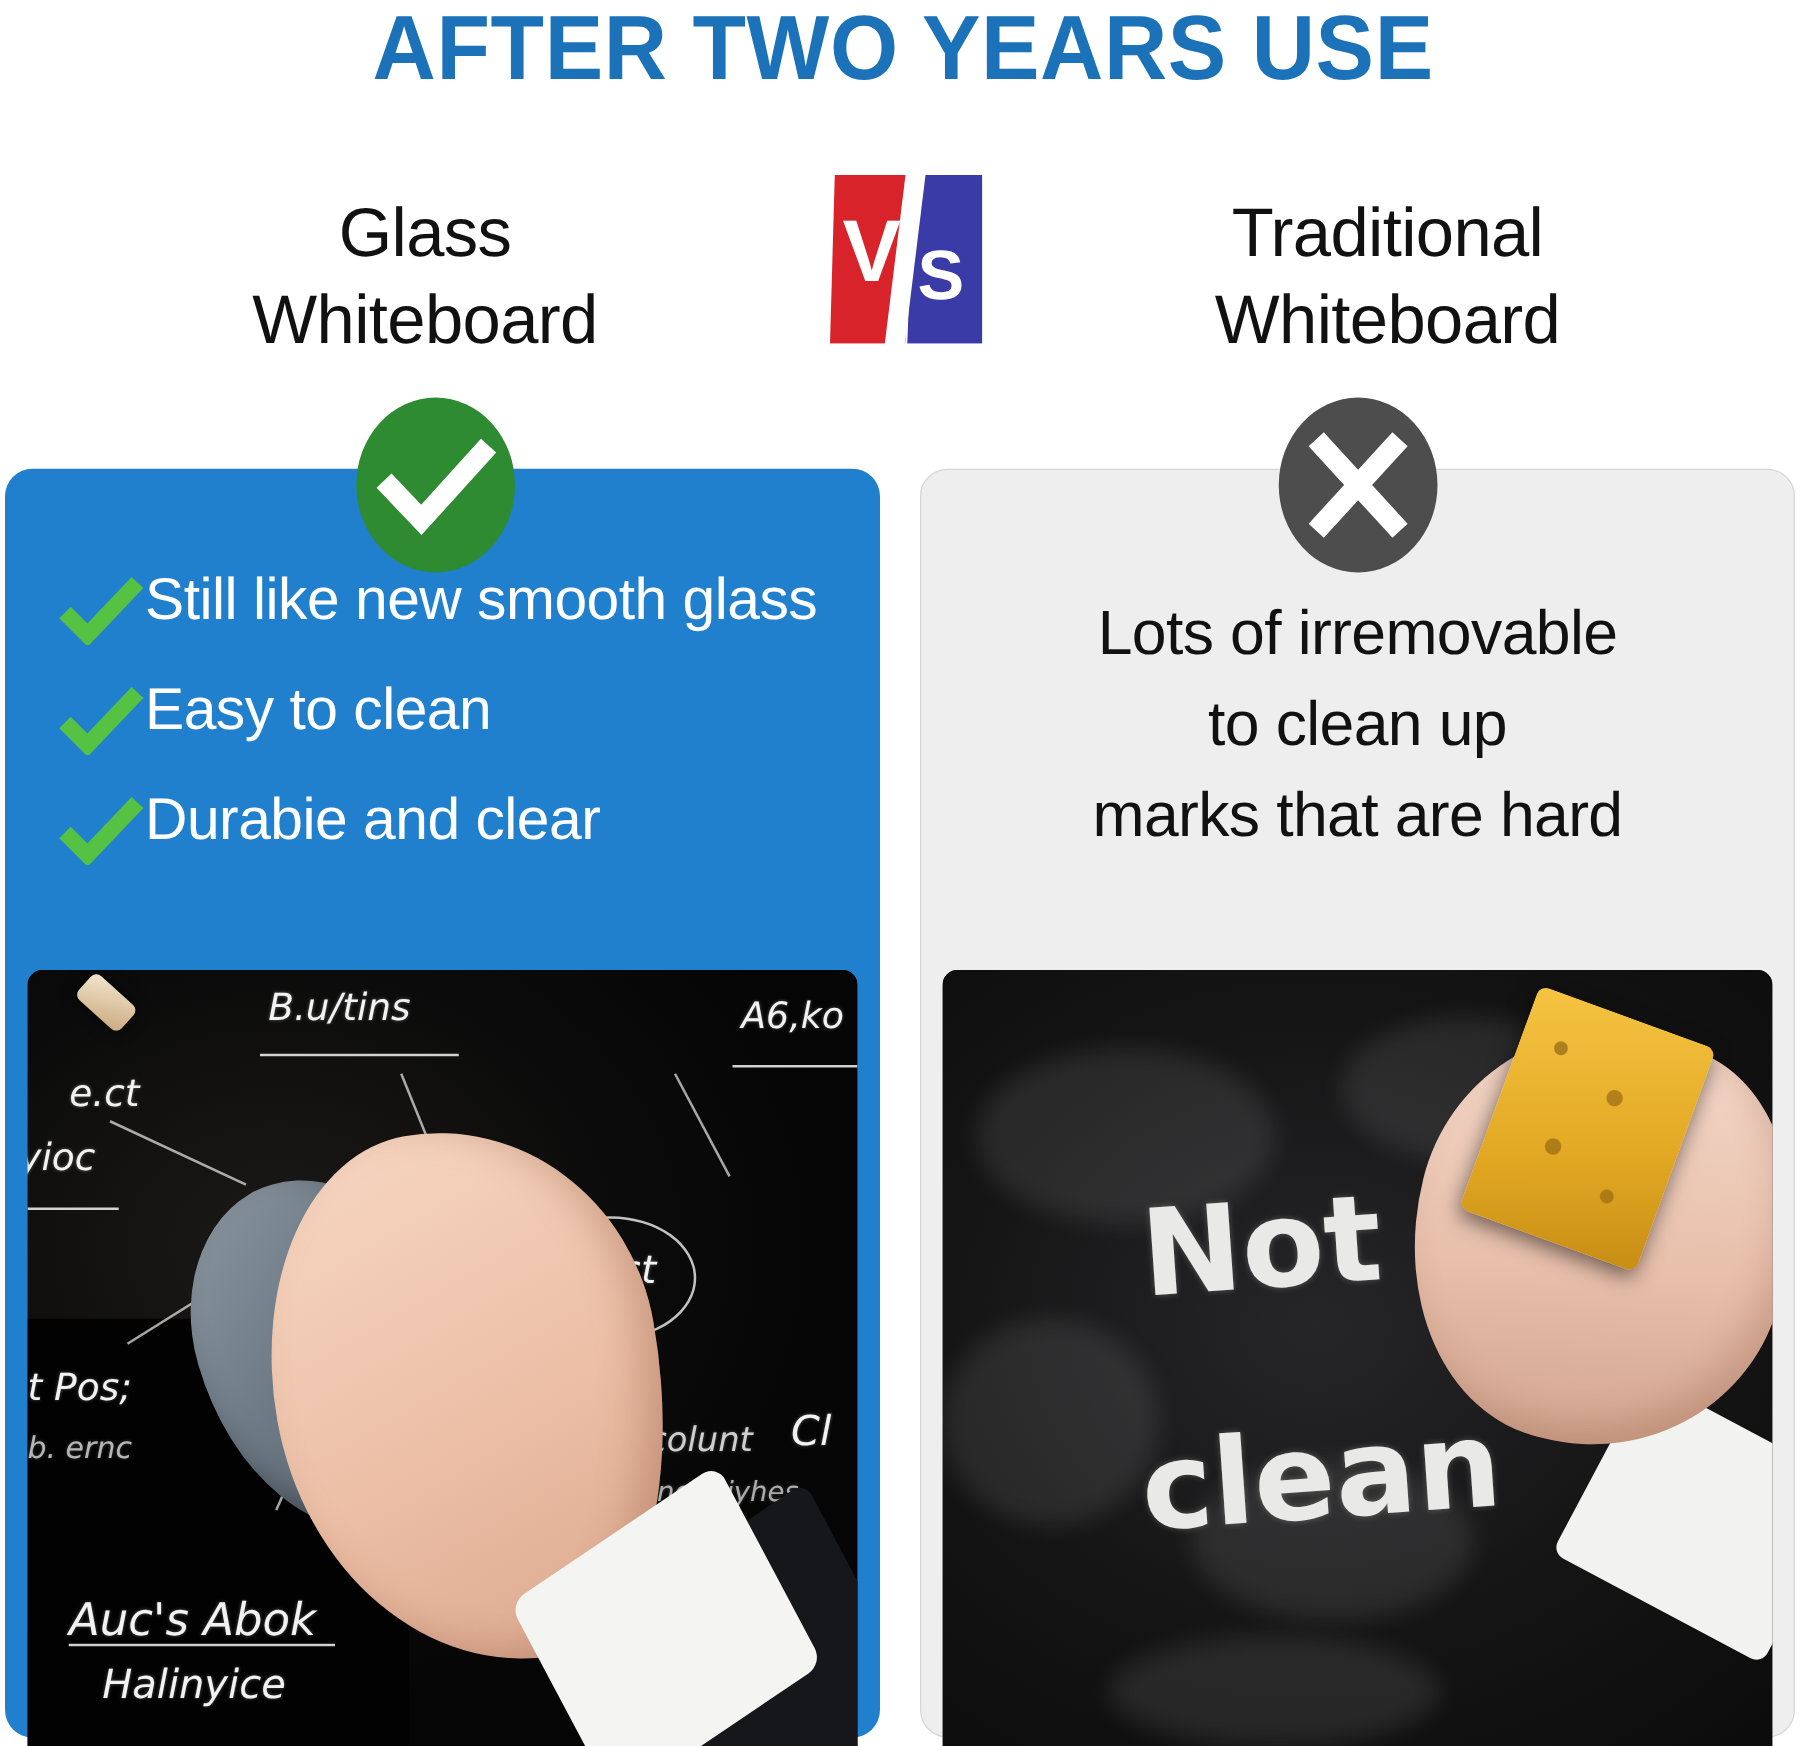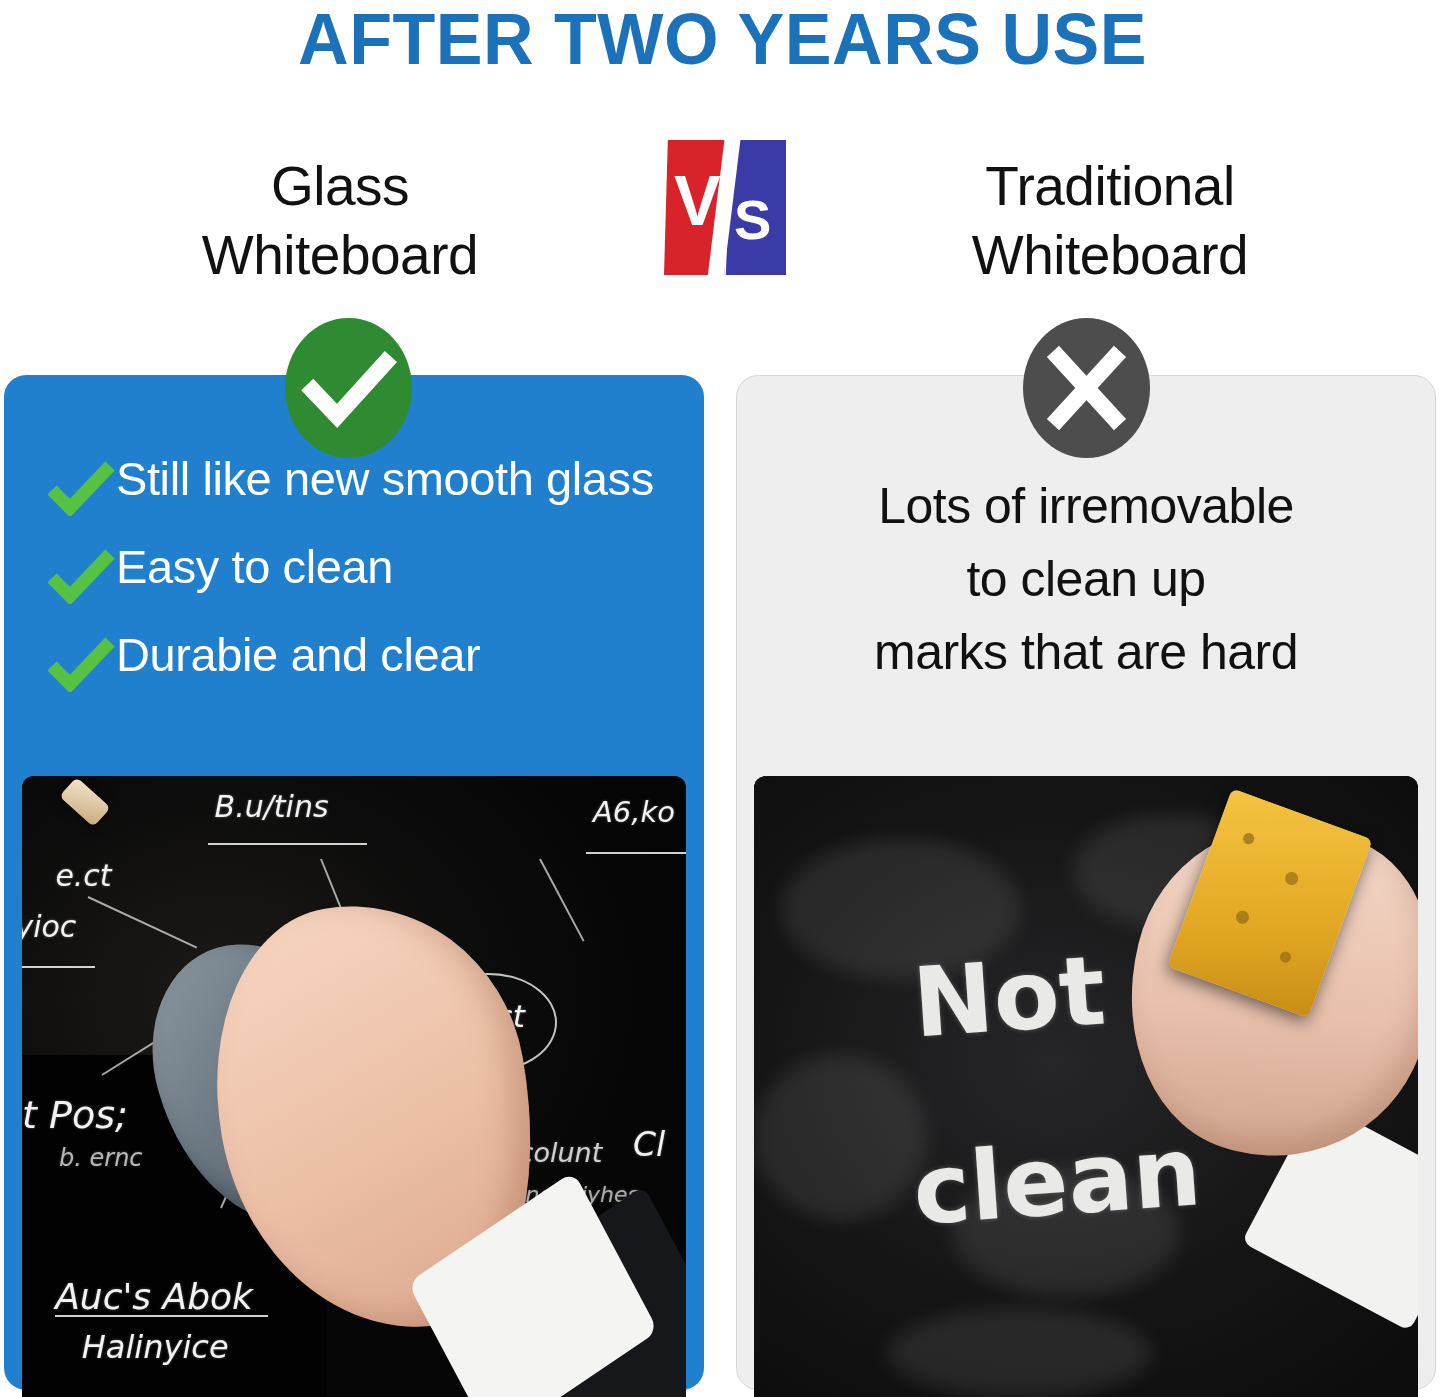--- a/index.html
+++ b/index.html
@@ -399,22 +399,22 @@
     <div class="hw" style="left:86%; top:3%;  font-size:29px;">A6,ko</div>
     <div class="hw-underline" style="left:85%; top:12%; width:15%;"></div>
 
     <div class="hw" style="left:-1%; top:13%; font-size:30px;margin-left:40px;">e.ct</div>
     <div class="hw" style="left:-1%; top:21%; font-size:30px;">yioc</div>
     <div class="hw-underline" style="left:0%; top:30%; width:11%;"></div>
 
     <div class="hw" style="left:63%; top:35%; font-size:31px;">ayost</div>
     <div class="hw-ellipse" style="left:60%; top:31%; width:20%; height:15%;"></div>
 
-    <div class="hw" style="left:0%;  top:50%; font-size:38px;text-align:right;">t Pos;</div>
-    <div class="hw" style="left:0%;  top:58%; font-size:24px; opacity:.75;padding-left:37px;">b. ernc</div>
+    <div class="hw" style="left:0%;  top:50%; font-size:30px;text-align:right;">t Pos;</div>
+    <div class="hw" style="left:0%;  top:58%; font-size:24px; opacity:.75;">b. ernc</div>
 
     <div class="hw" style="left:72%; top:57%; font-size:27px; opacity:.85;">Bcolunt</div>
     <div class="hw" style="left:92%; top:55%; font-size:33px;">Cl</div>
     <div class="hw" style="left:74%; top:64%; font-size:22px; opacity:.7;">linghaiyhes</div>
 
     <div class="hw-line" style="left:10%; top:19%; width:18%; transform:rotate(25deg);"></div>
     <div class="hw-line" style="left:45%; top:13%; width:14%; transform:rotate(68deg);"></div>
     <div class="hw-line" style="left:78%; top:13%; width:14%; transform:rotate(62deg);"></div>
     <div class="hw-line" style="left:12%; top:47%; width:14%; transform:rotate(-32deg);"></div>
     <div class="hw-line" style="left:30%; top:68%; width:10%; transform:rotate(-66deg);"></div>

